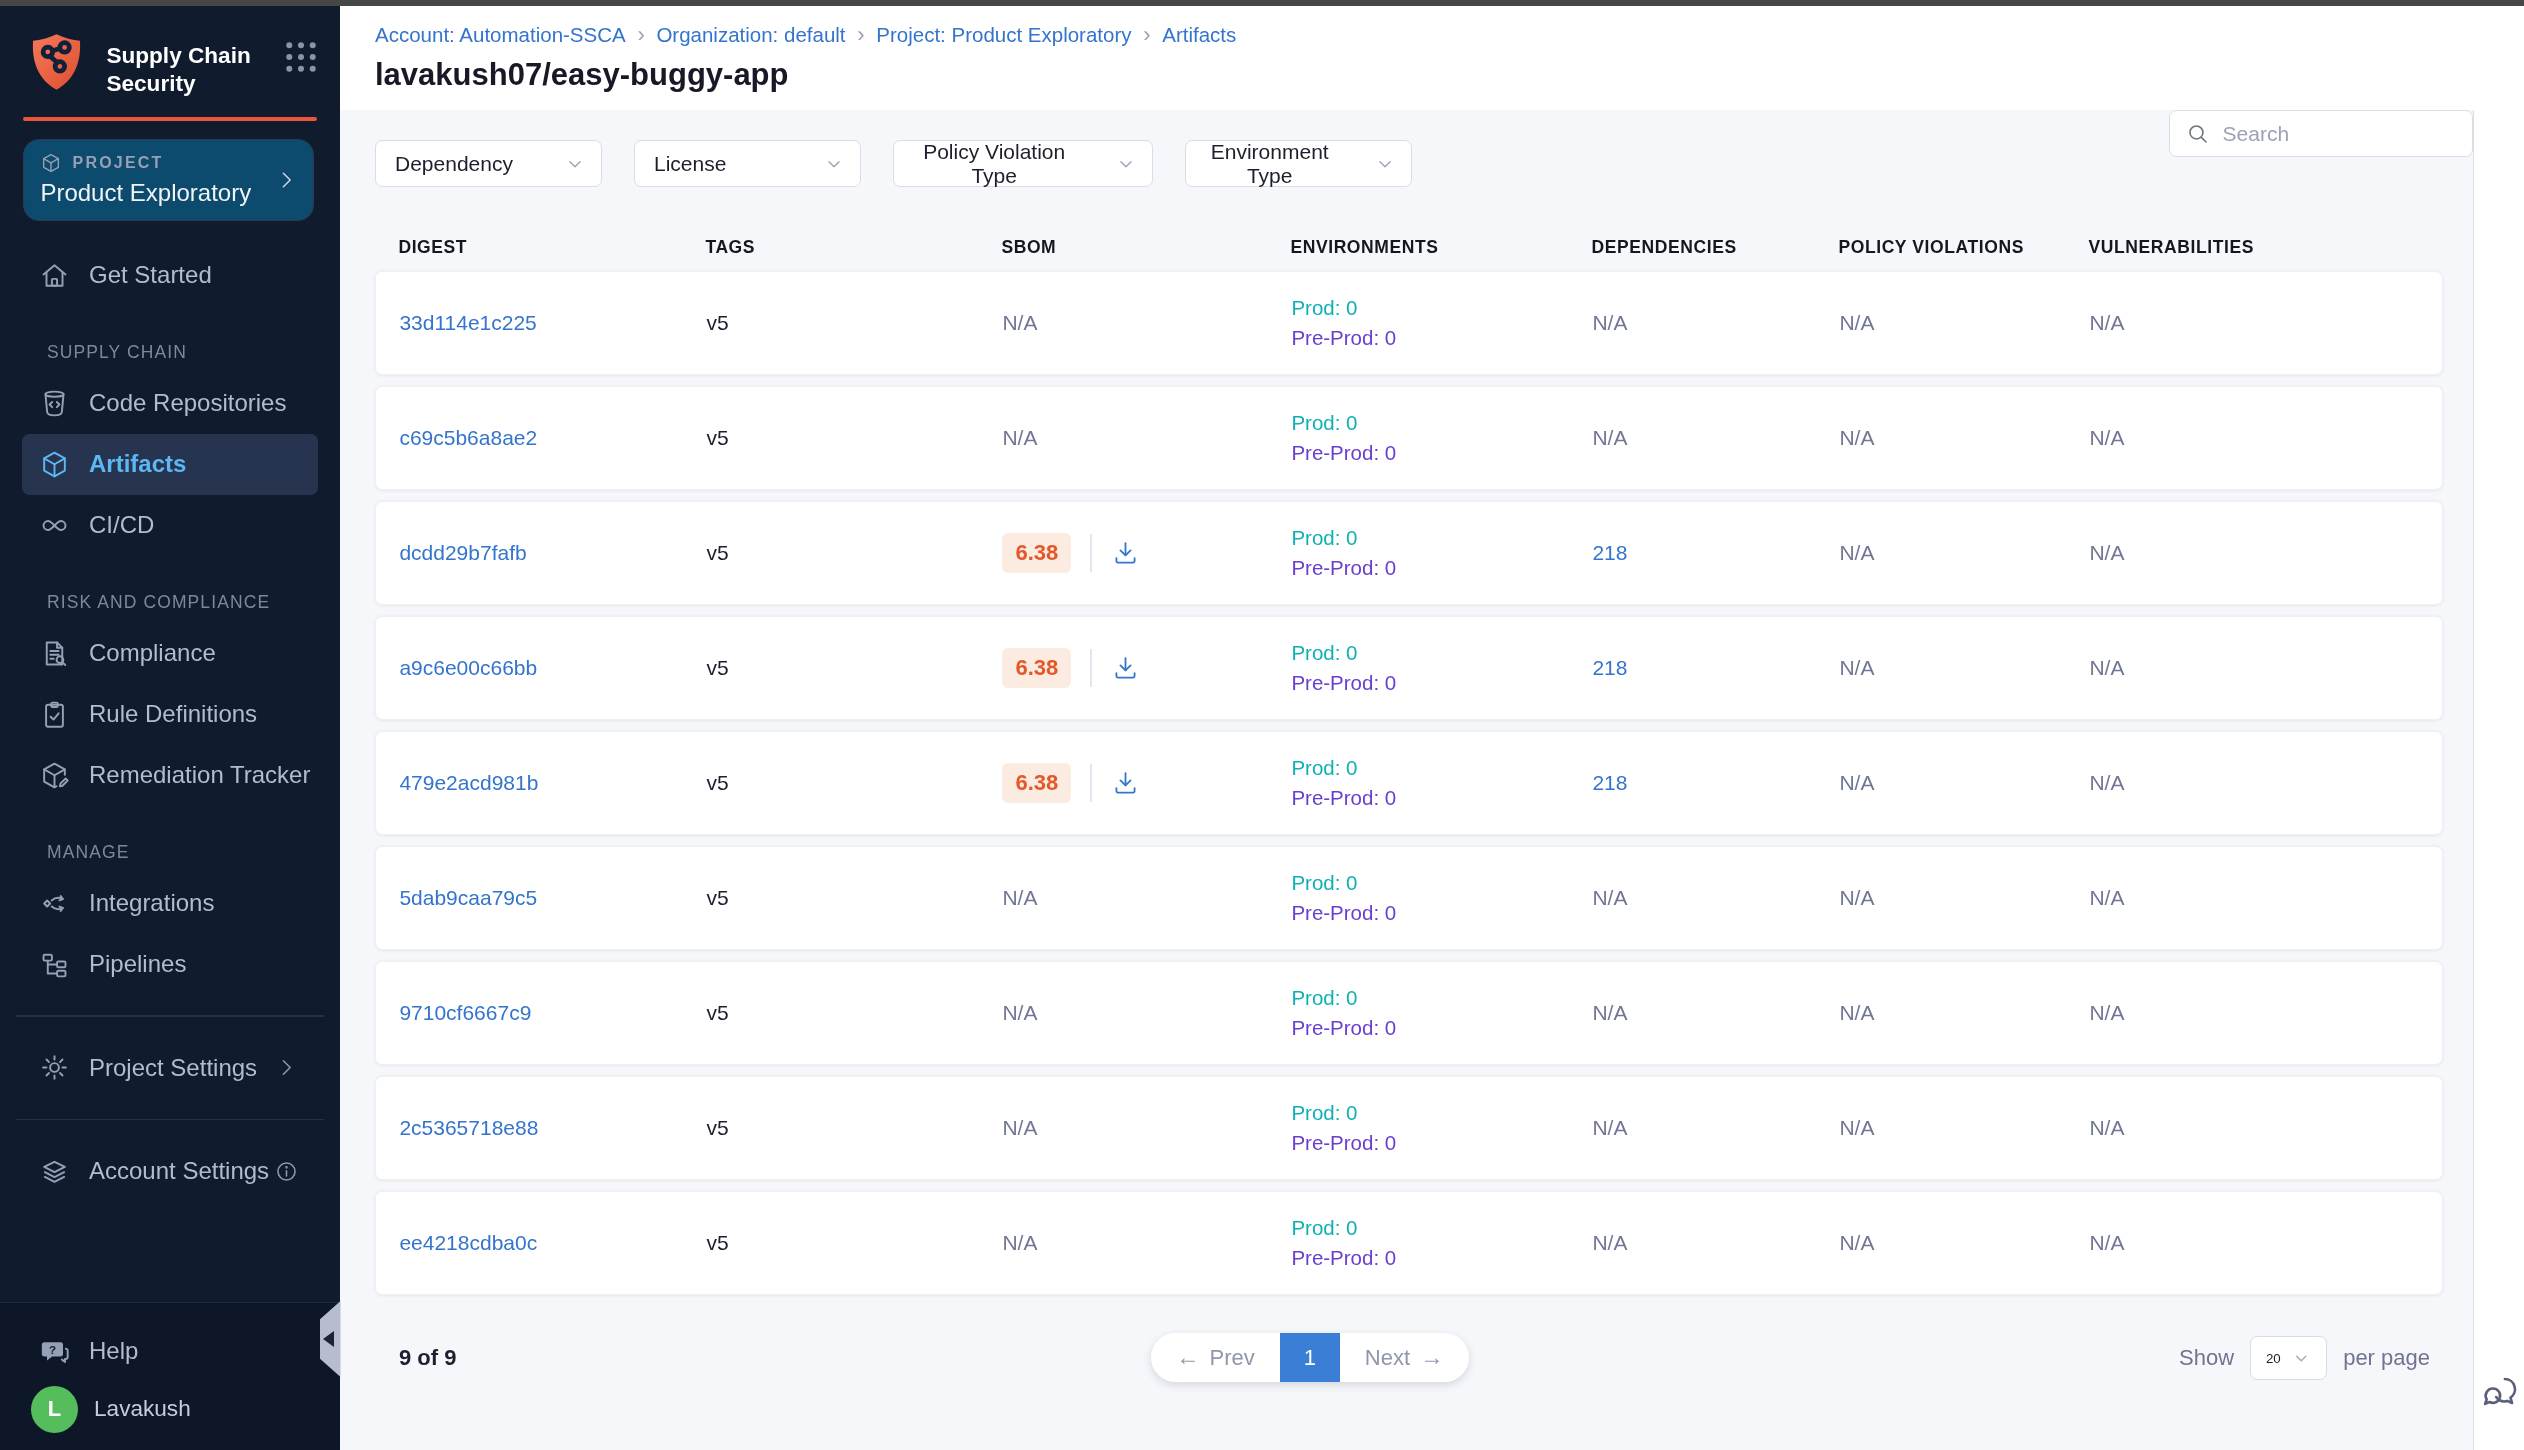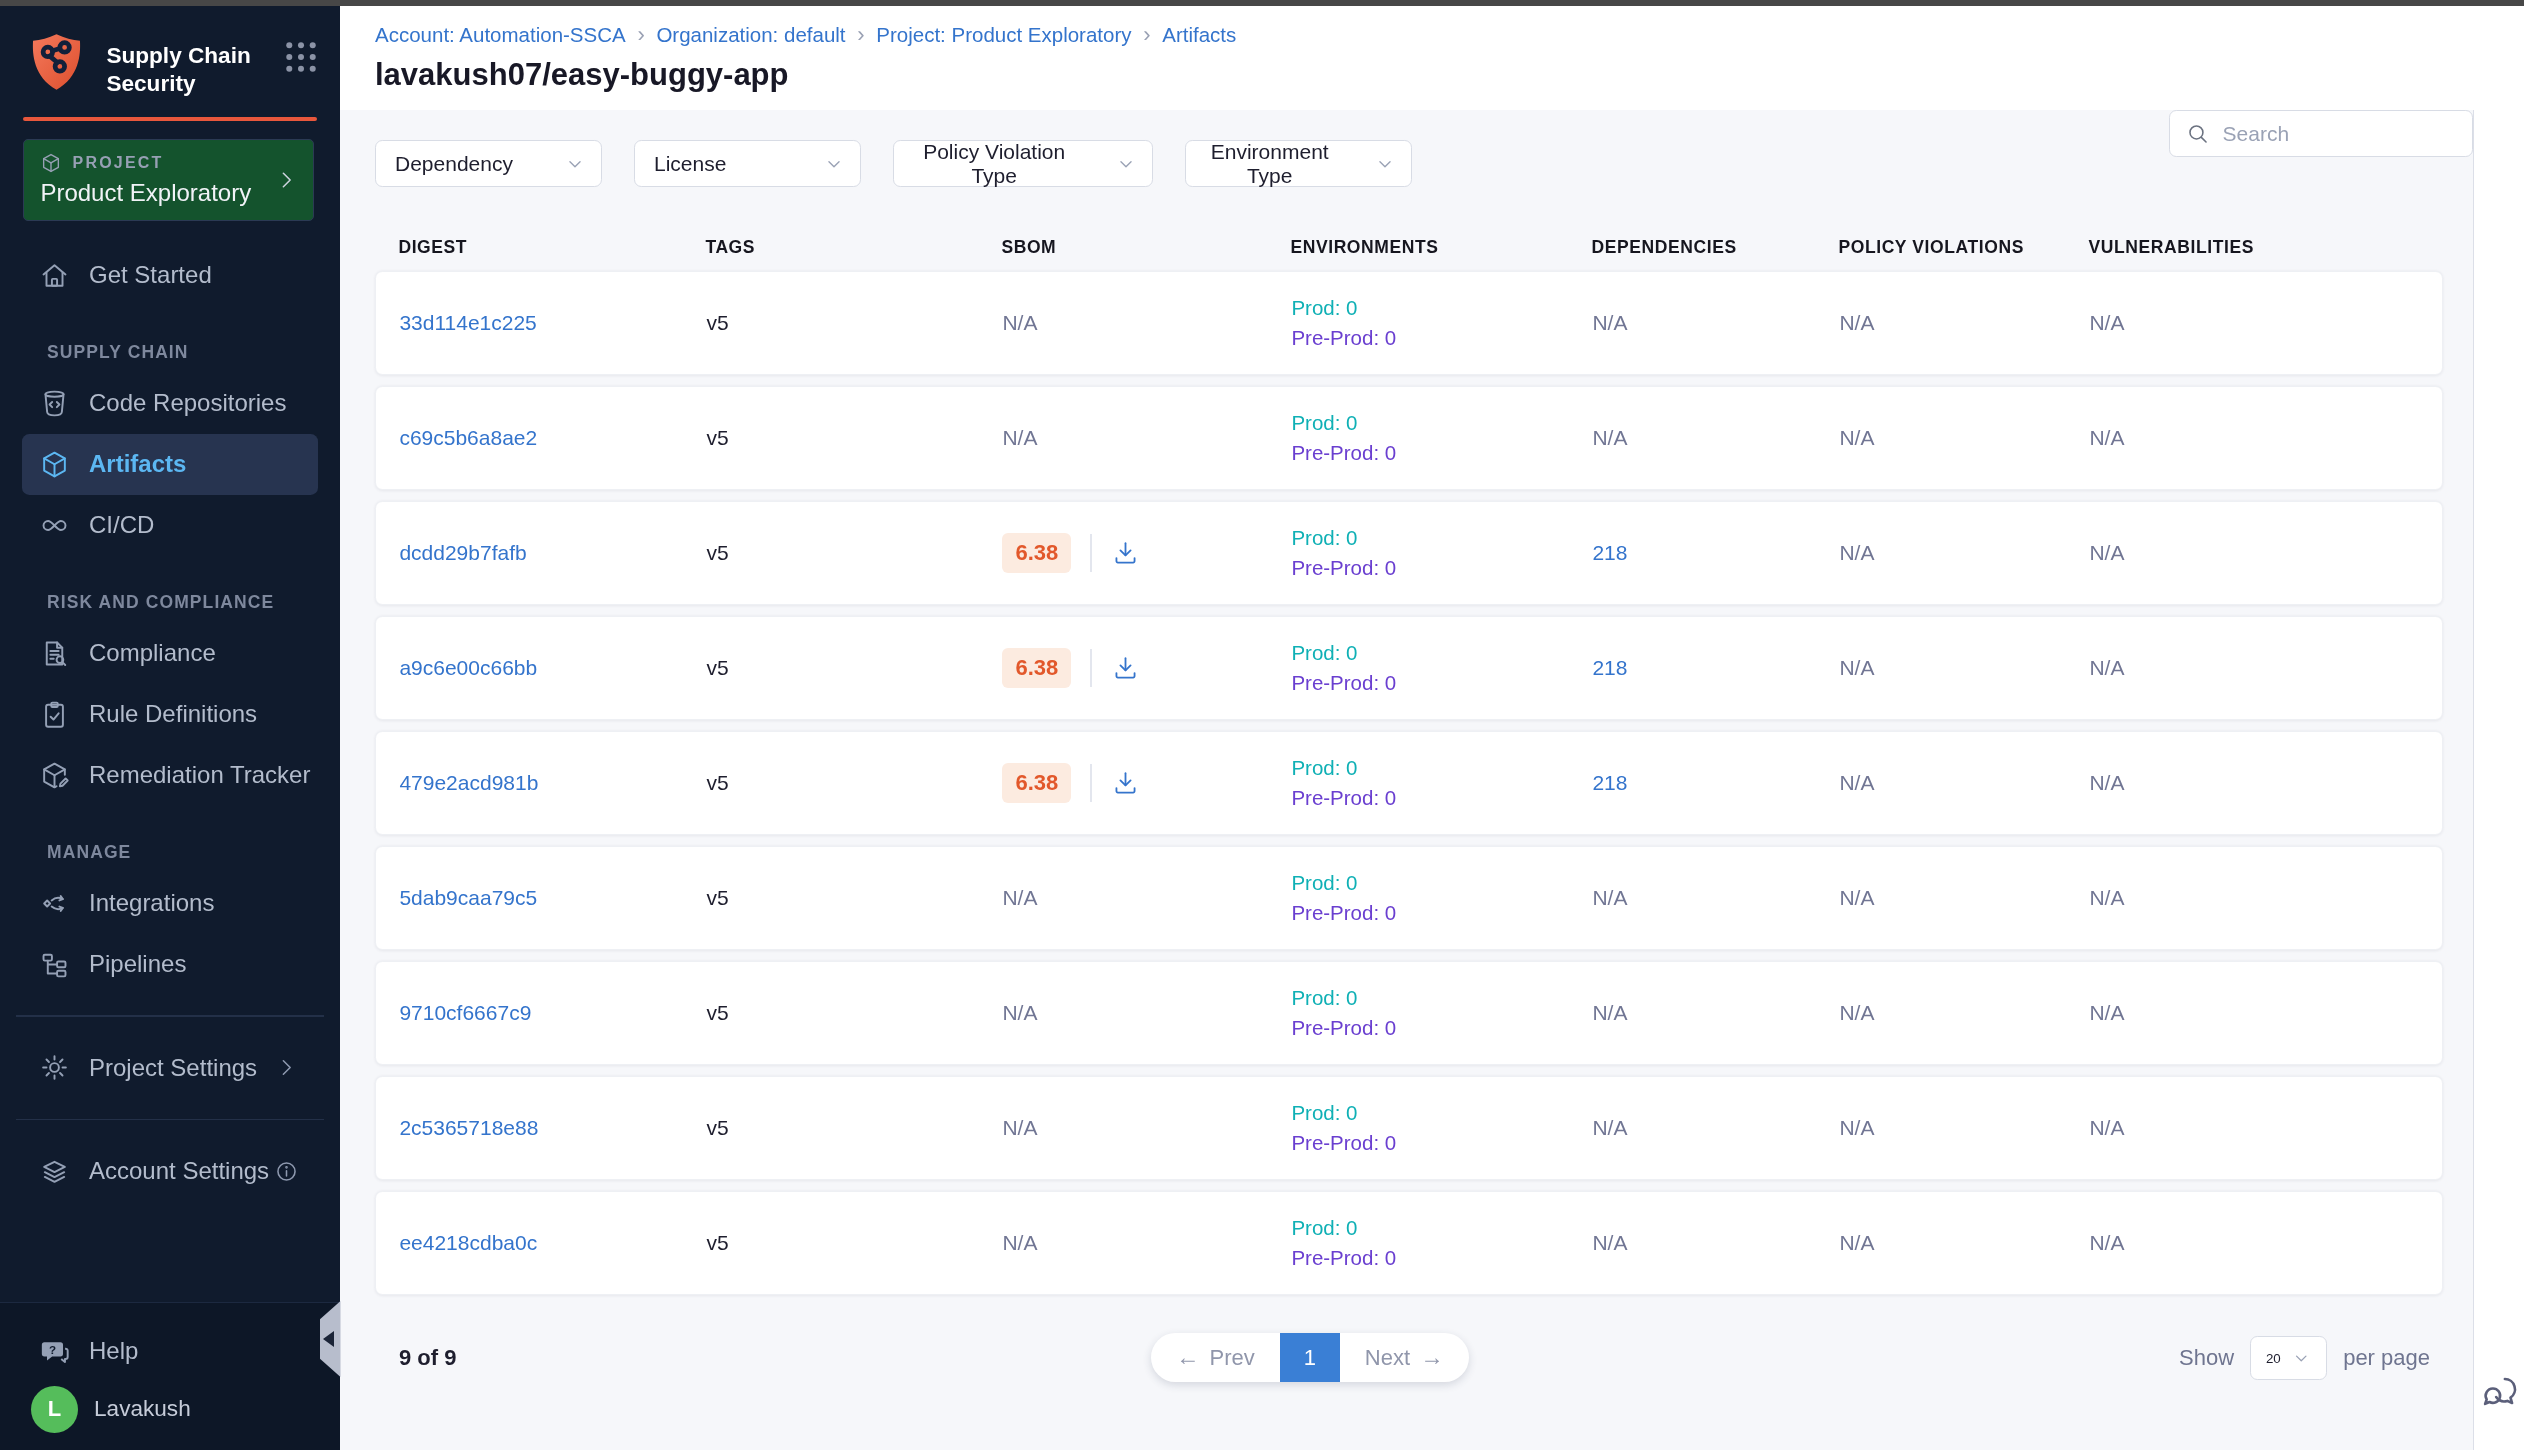--- a/index.html
+++ b/index.html
@@ -13,31 +13,31 @@
   
   .sidebar { position:absolute; left:0; top:0; bottom:0; width:340px; background:#101b2d; z-index:10; display:flex; flex-direction:column; }
   .logo-row { display:flex; align-items:flex-end; padding:26px 17.5px 0 23.4px; position:relative; }
   .logo-shield { width:67px; height:72px; flex:0 0 auto; }
   .logo-shield svg { width:100%; height:100%; }
   .logo-title { margin-left:16px; margin-top:4.4px; width:183px; color:#ffffff; font-size:22.6px; line-height:28px; font-weight:700; }
   .grid-icon { position:absolute; right:20.5px; top:38px; width:38px; height:38px; color:#8b93a6; cursor:pointer; }
   .grid-icon svg { width:100%; height:100%; }
   .brand-underline { height:4.4px; background:#e8573c; margin:19px 23.4px 0 23.4px; border-radius:2.2px; }
 
-  .project-card { display:block; width:291px; margin:17.5px 0 0 23.4px; background:#14532d; border:1.5px solid #2b3a54; border-radius:5px; padding:11.7px 16px 13px 16px; position:relative; text-align:left; cursor:pointer; }
+  .project-card { display:block; width:291px; margin:17.5px 0 0 23.4px; background:#0c4a6e; border:1.5px solid #2b3a54; border-radius:16px; padding:11.7px 16px 13px 16px; position:relative; text-align:left; cursor:pointer; }
   .project-top { display:flex; align-items:center; gap:10.2px; }
   .project-cube { width:22px; height:22px; color:#97a0b4; }
   .project-cube svg { width:100%; height:100%; }
   .project-label { font-size:16px; font-weight:700; letter-spacing:2.2px; color:#97a0b4; }
   .project-name { margin-top:5.8px; font-size:24px; color:#f1f3f7; }
   .project-chev { position:absolute; right:14.6px; top:50%; transform:translateY(-50%); width:25px; height:25px; color:#cdd3df; }
   .project-chev svg { width:100%; height:100%; }
 
   .side-nav { margin-top:23.4px; flex:0 0 auto; }
-  .sec-label { padding:0 0 0 47px; margin-top:26px; height:41px; line-height:41px; font-size:17.5px; font-weight:700; letter-spacing:1.1px; color:#7e889d; }
+  .sec-label { padding:0 0 0 47px; margin-top:26px; height:41px; line-height:41px; font-size:17.5px; font-weight:400; letter-spacing:1.1px; color:#7e889d; }
   .side-nav .sec-label:first-child { margin-top:16px; }
   .nav-item { display:flex; align-items:center; height:61px; margin:0 22px; padding:0 0 0 17px; border-radius:7.3px; cursor:pointer; color:#b3bccc; }
   .nav-item .nav-icon { width:31px; height:31px; color:#94a0b5; flex:0 0 auto; display:flex; align-items:center; justify-content:center; }
   .nav-icon svg { width:100%; height:100%; }
   .nav-item .nav-label { margin-left:19px; font-size:24px; font-weight:500; }
   .nav-item.active { background:#273450; }
   .nav-item.active .nav-label { color:#5cb7f2; font-weight:600; }
   .nav-item.active .nav-icon { color:#5cb7f2; }
   .side-div { height:1.5px; background:#233048; margin:20.5px 16px; }
   .trailing { margin-left:auto; margin-right:19px; width:25px; height:25px; color:#8e99af; display:flex; align-items:center; }

